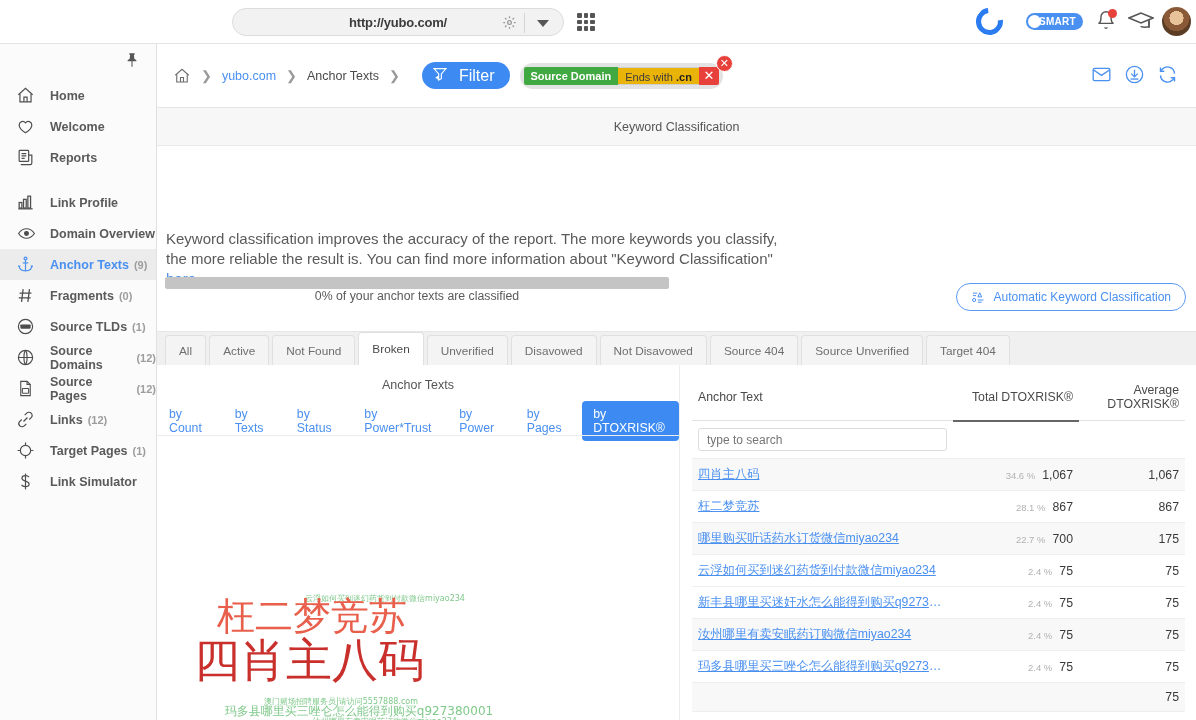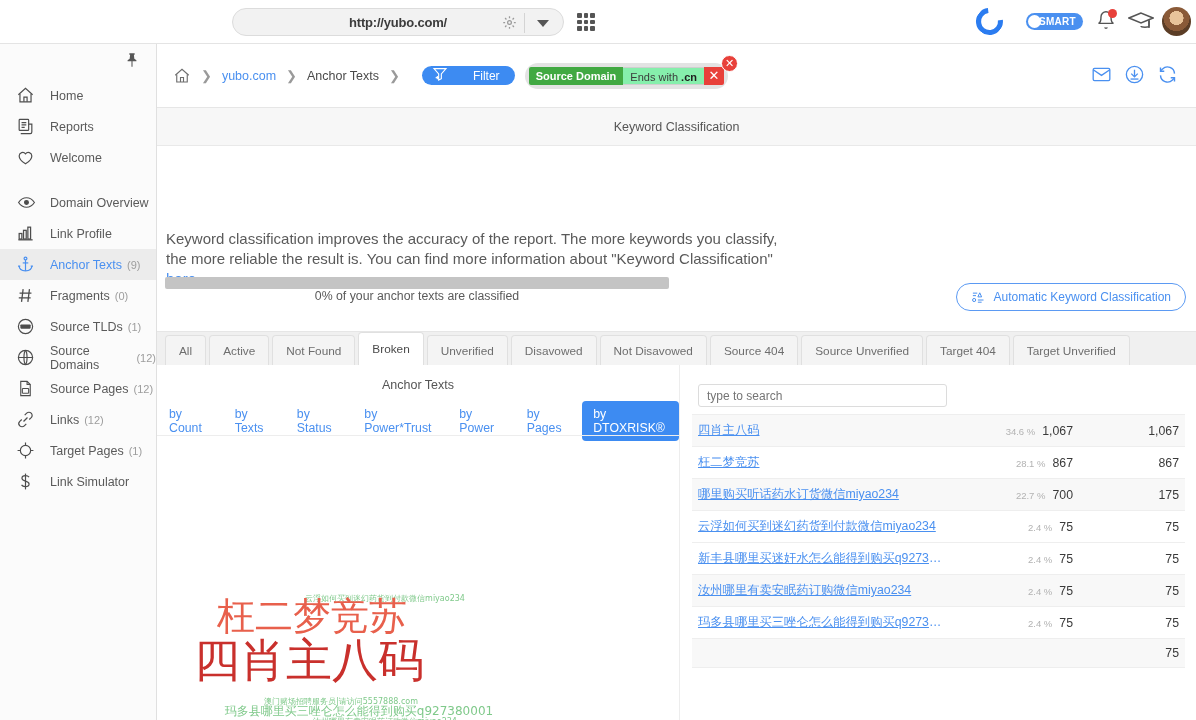--- a/index.html
+++ b/index.html
@@ -54,21 +54,21 @@
 
   
   .sidebar {
     position: absolute; left: 0; top: 44px; width: 157px; height: 676px;
     background: #fbfbfb; border-right: 1px solid #e0e0e0;
   }
   .pin { position: absolute; right: 16px; top: 8px; width: 16px; height: 20px; color: #565656; }
   .nav { position: absolute; left: 0; top: 36px; width: 100%; }
   .nav-item {
     display: flex; align-items: center; height: 31px; padding-left: 16px;
-    font-size: 12.5px; color: #5a5a5a; cursor: pointer;
+    font-size: 12.5px; color: #5a5a5a; cursor: pointer; font-weight: bold;
   }
   .nav-item .ic { width: 24px; height: 20px; margin-right: 10px; flex: 0 0 24px;
     display:flex; align-items:center; justify-content:flex-start; color: #4d4d4d; }
   .nav-item.active { background: #ececec; color: #4a90f0; }
   .nav-item.active .ic { color: #4a90f0; }
   .nav-item .cnt { color: #9d9d9d; font-size: 11px; margin-left: 5px; }
   .nav-gap { height: 14px; }
 
   
   .content { position: absolute; left: 157px; top: 44px; width: 1039px; height: 676px; background: #ffffff; }
@@ -77,32 +77,32 @@
     position: absolute; left: 0; top: 0; width: 1039px; height: 64px;
     background: #ffffff; border-bottom: 1px solid #e6e6e6;
     display: flex; align-items: center; padding-left: 16px;
   }
   .home-ic { width: 18px; height: 18px; color: #6d6d6d; }
   .sep { margin: 0 10px; color: #9a9a9a; font-size: 13px; }
   .crumb-link { color: #4a90f0; font-size: 12.5px; cursor: pointer; }
   .crumb-text { color: #4a4a4a; font-size: 12.5px; }
   .filter-btn {
     margin-left: 12px; background: #3d8bf2; color: #fff; border-radius: 15px;
-    height: 19px; padding: 0 15px 0 10px; display: flex; align-items: center; gap: 25px;
-    font-size: 12px; cursor: pointer;
+    height: 27px; padding: 0 15px 0 10px; display: flex; align-items: center; gap: 11px;
+    font-size: 16px; cursor: pointer;
   }
   .filter-btn svg { width: 16px; height: 16px; }
   .tagwrap { position: relative; margin-left: 10px; }
   .tag {
     background: #e3e3e3; border-radius: 14px; height: 26px; padding: 0 4px 0 4px;
     display: flex; align-items: center; justify-content: flex-end;
   }
   .tag .t-green { background: #41a942; color: #fff; font-size: 11px; font-weight: bold;
     padding: 0 7px; height: 18px; line-height: 18px; border-radius: 2px 0 0 2px; }
-  .tag .t-val { background: #86efac; color: #3b3b3b; font-size: 11px; height: 18px; line-height: 18px;
+  .tag .t-val { background: #eab308; color: #3b3b3b; font-size: 11px; height: 18px; line-height: 18px;
     padding: 0 7px; border-top: 1px solid #cfcfcf; border-bottom: 1px solid #cfcfcf; }
   .tag .t-val b { color: #1e1e1e; }
   .tag .t-x { background: #e8403a; color: #fff; width: 20px; height: 18px; border-radius: 0 2px 2px 0;
     display:flex; align-items:center; justify-content:center; font-size: 13px; cursor: pointer; }
   .tag-close {
     position: absolute; right: -10px; top: -8px; width: 17px; height: 17px; border-radius: 50%;
     background: #e8403a; color: #fff; font-size: 11px; display: flex; align-items: center;
     justify-content: center; border: 1px solid #fff; cursor: pointer;
   }
   .crumb-right { position: absolute; right: 18px; top: 20px; display: flex; gap: 12px; color: #4a90f0; }
@@ -241,55 +241,55 @@
             <path d="M3 11 12 3l9 8"></path>
             <path d="M5 10v10h14V10"></path>
             <path d="M10 20v-6h4v6"></path>
           </svg>
         </span>
       <span>Home</span>
     </div>
     <div class="nav-item">
       <span class="ic">
           <svg width="19" height="19" viewBox="0 0 24 24" fill="none" stroke="currentColor" stroke-width="1.5">
+            <path d="M12 20s-8-5-8-10a4.5 4.5 0 0 1 8-2.7A4.5 4.5 0 0 1 20 10c0 5-8 10-8 10z"></path>
+          </svg>
+        </span>
+      <span>Welcome</span>
+    </div>
+    <div class="nav-item">
+      <span class="ic">
+          <svg width="19" height="19" viewBox="0 0 24 24" fill="none" stroke="currentColor" stroke-width="1.5">
             <rect x="4" y="3" width="12" height="14" rx="1"></rect>
             <path d="M7 7h6M7 10h6M7 13h4"></path>
             <path d="M16 9h4v10a2 2 0 0 1-2 2H6"></path>
           </svg>
         </span>
       <span>Reports</span>
     </div>
-    <div class="nav-item">
-      <span class="ic">
-          <svg width="19" height="19" viewBox="0 0 24 24" fill="none" stroke="currentColor" stroke-width="1.5">
-            <path d="M12 20s-8-5-8-10a4.5 4.5 0 0 1 8-2.7A4.5 4.5 0 0 1 20 10c0 5-8 10-8 10z"></path>
-          </svg>
-        </span>
-      <span>Welcome</span>
-    </div>
     <div class="nav-gap"></div>
-    <div class="nav-item">
-      <span class="ic">
-          <svg width="21" height="19" viewBox="0 0 24 24" fill="none" stroke="currentColor" stroke-width="1.5">
-            <path d="M2 12s4-6 10-6 10 6 10 6-4 6-10 6-10-6-10-6z"></path>
-            <circle cx="12" cy="12" r="2.4" fill="currentColor"></circle>
-          </svg>
-        </span>
-      <span>Domain Overview</span>
-    </div>
     <div class="nav-item">
       <span class="ic">
           <svg width="19" height="19" viewBox="0 0 24 24" fill="none" stroke="currentColor" stroke-width="1.6">
             <path d="M3 20h18"></path>
             <rect x="4" y="12" width="3.4" height="7"></rect>
             <rect x="9.5" y="8" width="3.4" height="11"></rect>
             <rect x="15" y="4" width="3.4" height="15"></rect>
           </svg>
         </span>
       <span>Link Profile</span>
+    </div>
+    <div class="nav-item">
+      <span class="ic">
+          <svg width="21" height="19" viewBox="0 0 24 24" fill="none" stroke="currentColor" stroke-width="1.5">
+            <path d="M2 12s4-6 10-6 10 6 10 6-4 6-10 6-10-6-10-6z"></path>
+            <circle cx="12" cy="12" r="2.4" fill="currentColor"></circle>
+          </svg>
+        </span>
+      <span>Domain Overview</span>
     </div>
     <div class="nav-item active">
       <span class="ic">
           <svg width="19" height="19" viewBox="0 0 24 24" fill="none" stroke="currentColor" stroke-width="1.5">
             <circle cx="12" cy="4.4" r="1.8"></circle>
             <path d="M12 6.4V20"></path>
             <path d="M8.5 10h7"></path>
             <path d="M4 14c0 4 3.6 6 8 6s8-2 8-6"></path>
             <path d="M2.6 14h2.8M18.6 14h2.8"></path>
           </svg>
@@ -457,21 +457,20 @@
     <div class="tab">All</div>
     <div class="tab">Active</div>
     <div class="tab">Not Found</div>
     <div class="tab active">Broken</div>
     <div class="tab">Unverified</div>
     <div class="tab">Disavowed</div>
     <div class="tab">Not Disavowed</div>
     <div class="tab">Source 404</div>
     <div class="tab">Source Unverified</div>
     <div class="tab">Target 404</div>
-    <div class="tab">Target Unverified</div>
   </div>
 
   <div class="panes">
 
     <div class="cloud-pane">
       <div class="cloud-title">Anchor Texts</div>
       <div class="sortrow">
         <span class="sortbtn">by Count</span>
         <span class="sortbtn">by Texts</span>
         <span class="sortbtn">by Status</span>
@@ -492,20 +491,25 @@
 
     <div class="tbl-pane">
       <table class="dt">
         <colgroup>
             <col class="col-a">
             <col class="col-b">
             <col class="col-c">
           </colgroup>
         <thead>
           <tr>
+            <th class="anchor-th">Anchor Text</th>
+            <th class="sorted">Total DTOXRISK®</th>
+            <th>Average DTOXRISK®</th>
+          </tr>
+          <tr>
             <td class="search-td" style="border-bottom:1px solid #eee">
               <input class="search-input" type="text" placeholder="type to search" style="">
             </td>
             <td style="border-bottom:1px solid #eee"></td>
             <td style="border-bottom:1px solid #eee"></td>
           </tr>
         </thead>
         <tbody id="tbody">
             <tr class="alt">
               <td class="at">

